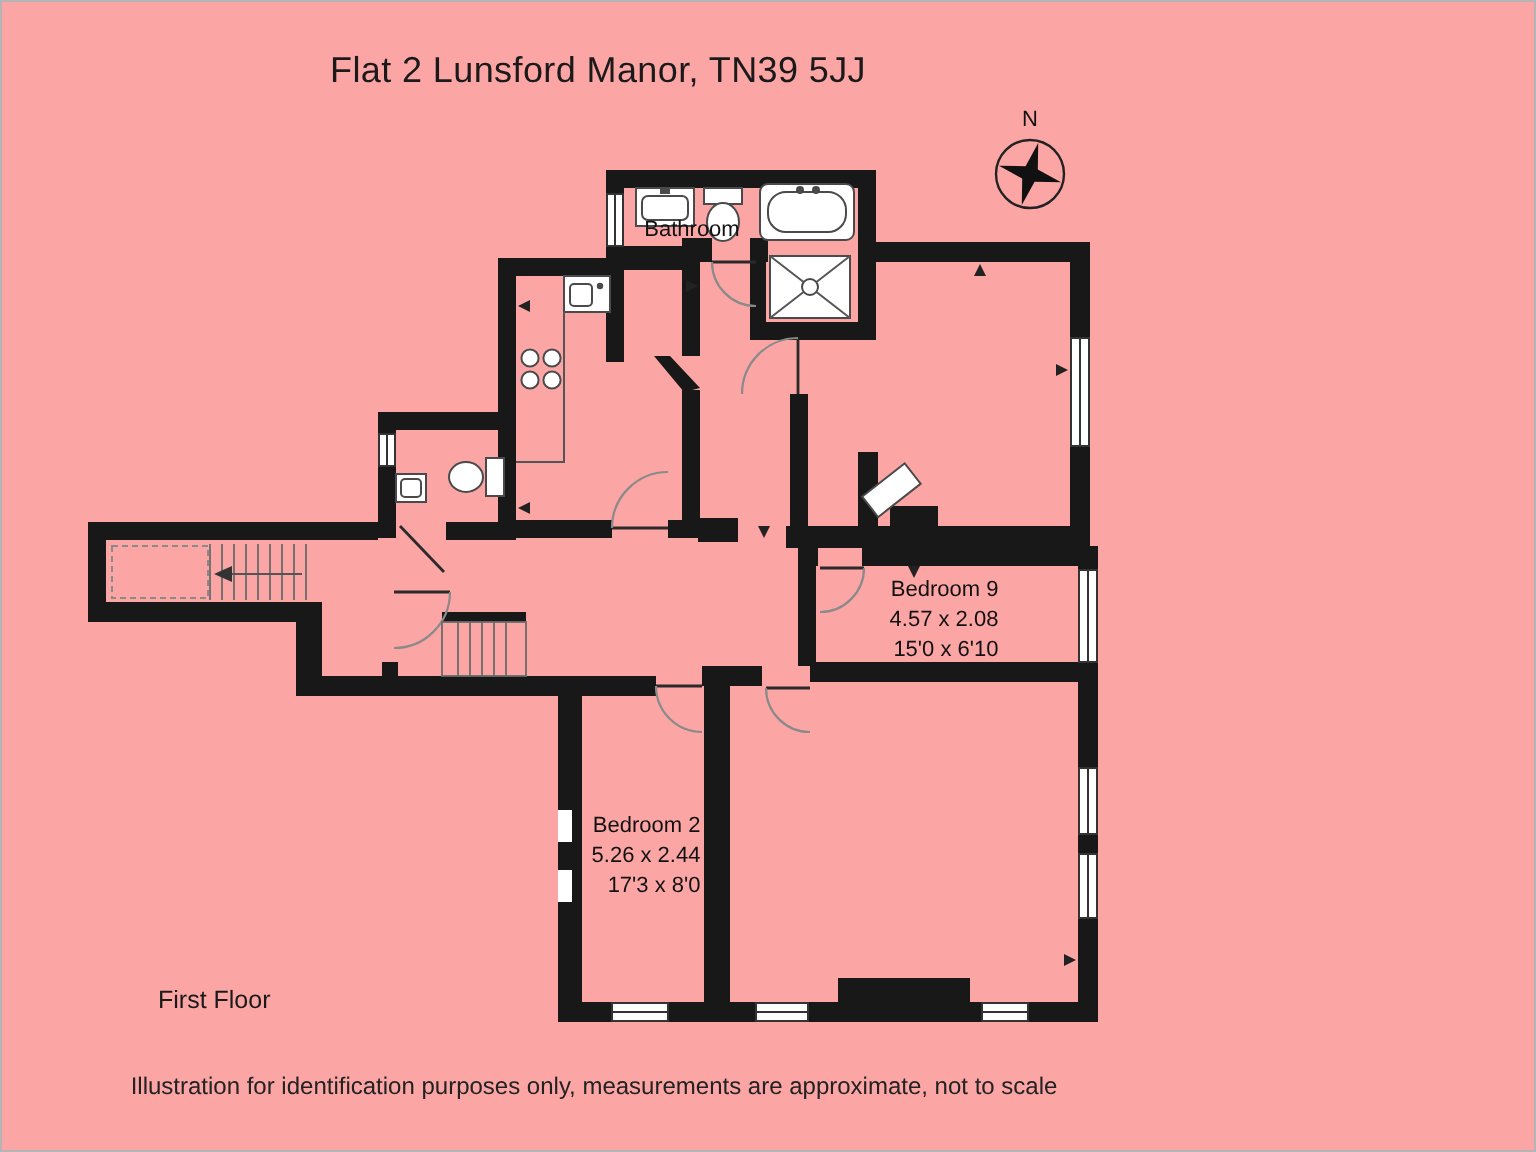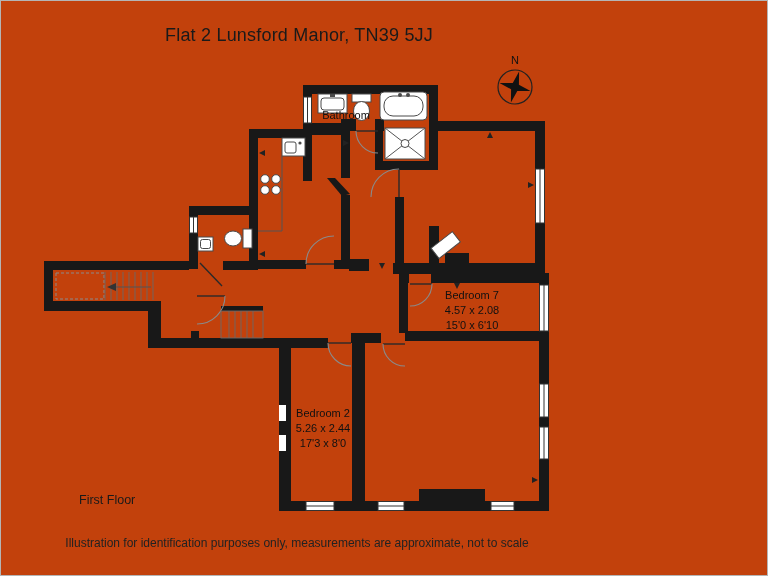--- a/index.html
+++ b/index.html
@@ -1,38 +1,38 @@
 <!DOCTYPE html>
 <html><head>
 <meta charset="utf-8">
 <style>
   html,body{margin:0;padding:0;background:#ffffff;}
   .canvas{
-    position:relative;width:768px;height:576px;background:#c2410c;
+    position:relative;width:768px;height:576px;background:#fca5a5;
     font-family:"Liberation Sans",sans-serif;overflow:hidden;
     border:1px solid #b5b5b5;box-sizing:border-box;text-decoration:underline;
   }
   .plan-svg{position:absolute;left:0;top:0;width:768px;height:576px;}
   .title{
     position:absolute;top:24px;left:298px;transform:translateX(-50%);
     font-size:18px;color:#1a1a1a;white-space:nowrap;letter-spacing:.2px;
   }
   .subtitle{
     position:absolute;top:47px;left:296px;transform:translateX(-50%);
     font-size:10px;font-weight:bold;color:#1a1a1a;white-space:nowrap;
   }
   .north-label{
     position:absolute;top:53px;left:514px;transform:translateX(-50%);
     font-size:11px;color:#111;
   }
   .room-label{
     position:absolute;transform:translateX(-50%);text-align:center;
     font-size:11px;line-height:15px;color:#111;white-space:nowrap;
   }
-  .room-label span{display:block;}
+  .room-label span{display:block;text-align:right;}
   .floor-label{
     position:absolute;left:78px;top:492px;font-size:12.5px;color:#1a1a1a;
   }
   .disclaimer{
     position:absolute;top:535px;left:296px;transform:translateX(-50%);
     font-size:12px;color:#222;white-space:nowrap;
   }
   .wall{fill:#181818;}
   .thin{stroke:#555;stroke-width:1;fill:none;}
   .fix{stroke:#4a4a4a;stroke-width:1;fill:#ffffff;}
@@ -278,21 +278,21 @@
 
   <div class="title">Flat 2 Lunsford Manor, TN39 5JJ</div>
   <div class="north-label">N</div>
 
   <div class="room-label" style="left:345px;top:107px;">
     <span>Bathroom</span>
     <span></span>
     <span></span>
   </div>
   <div class="room-label" style="left:471px;top:287px;">
-    <span>Bedroom 7</span>
+    <span>Bedroom 9</span>
     <span>4.57 x 2.08</span>
     <span>15'0 x 6'10</span>
   </div>
   <div class="room-label" style="left:322px;top:405px;">
     <span>Bedroom 2</span>
     <span>5.26 x 2.44</span>
     <span>17'3 x 8'0</span>
   </div>
 
   <div class="floor-label">First Floor</div>

